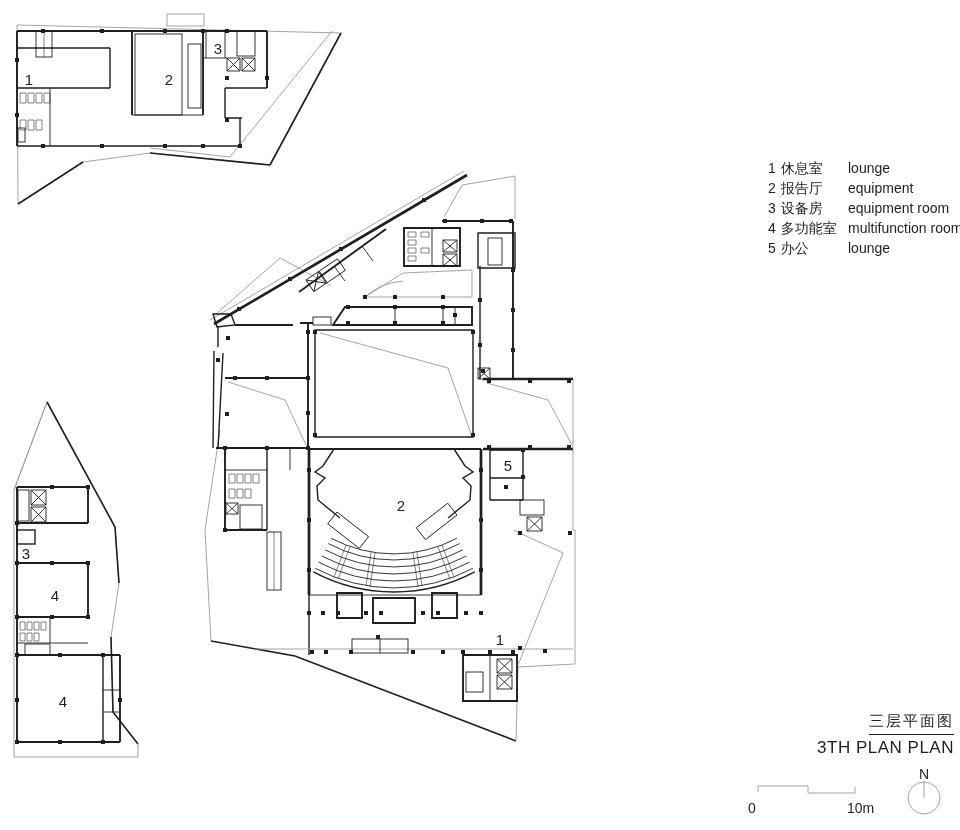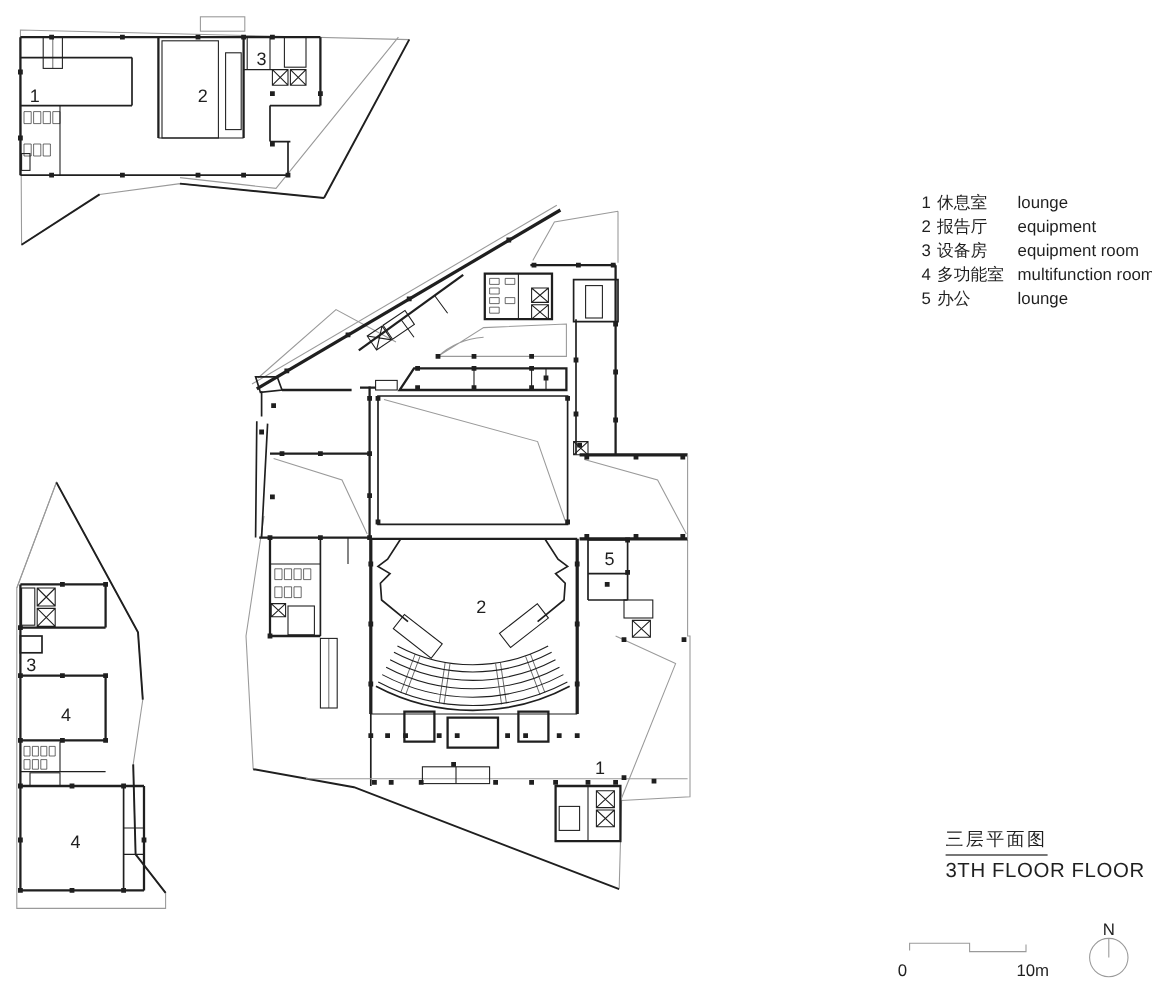--- a/index.html
+++ b/index.html
@@ -19,21 +19,21 @@
   .dot{fill:var(--ink,#1f1f1f);stroke:none}
   text{font-family:"Liberation Sans",sans-serif;fill:var(--ink,#1f1f1f)}
   .lbl{font-size:15px}
   .lbl-s{font-size:14px}
   
   .legend{position:absolute;left:768px;top:158px;font-size:14px;line-height:20px}
   .legend-row{position:relative;height:20px;white-space:nowrap}
   .legend-row .lnum{display:inline-block;margin-right:5px}
   .legend-row .len{position:absolute;left:80px;top:0}
   
-  .titleblock{position:absolute;right:6px;top:690px;text-align:left}
+  .titleblock{position:absolute;right:6px;top:712px;text-align:right}
   .title-zh{display:inline-block;font-size:15px;letter-spacing:2px;
             padding-bottom:3px;border-bottom:1.5px solid var(--ink,#1f1f1f)}
   .title-en{font-size:17px;letter-spacing:.5px;margin-top:3px}
 </style>
 </head>
 <body>
 
 <svg class="sheet" width="960" height="830" viewBox="0 0 960 830">
   <defs>
     <pattern id="hv" width="3.4" height="3.4" patternUnits="userSpaceOnUse">
@@ -291,14 +291,14 @@
   <div class="legend-row">
     <span class="lnum">5</span><span class="lzh">办公</span>
     <span class="len">lounge</span>
   </div>
 </div>
 
 <div class="titleblock">
   <div>
     <span class="title-zh">三层平面图</span>
   </div>
-  <div class="title-en">3TH FLOOR FLOOR</div>
+  <div class="title-en">3TH PLAN PLAN</div>
 </div>
 
 </body></html>

